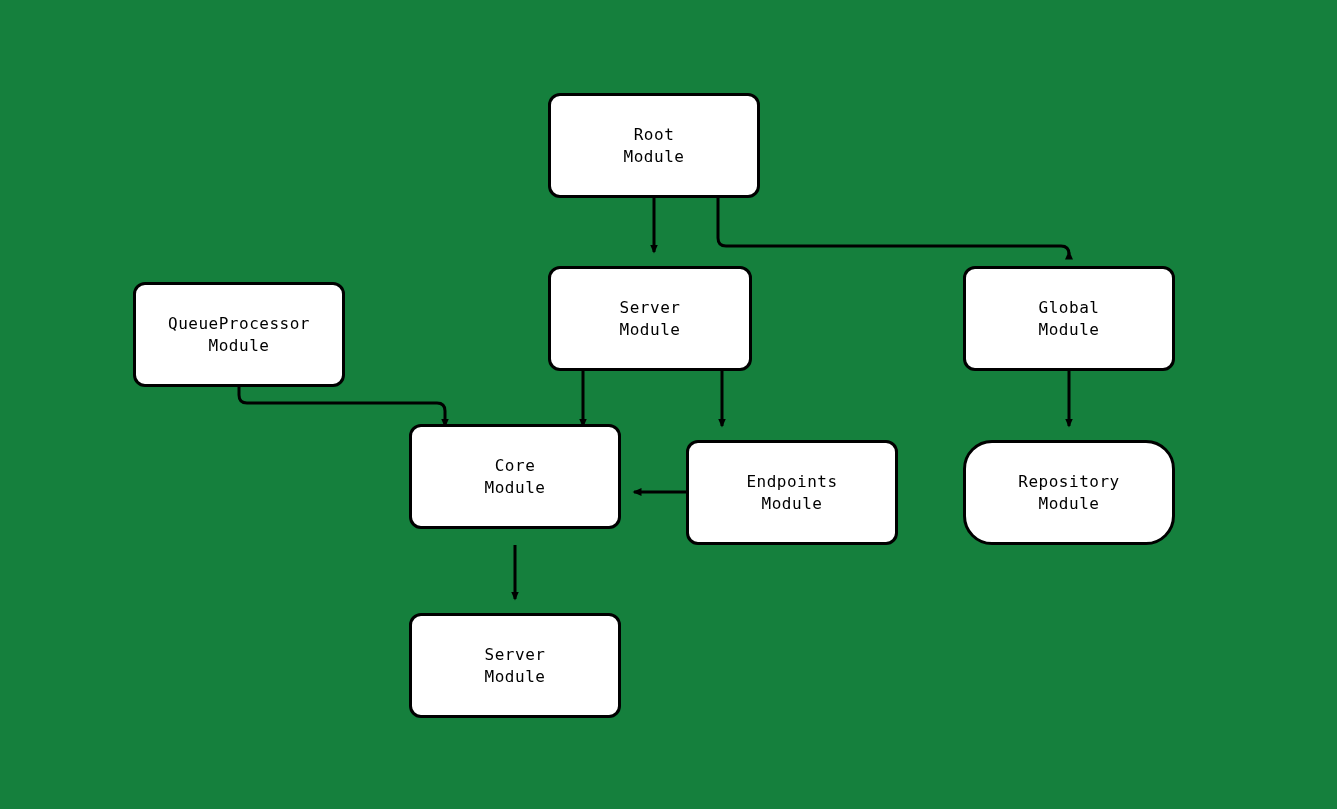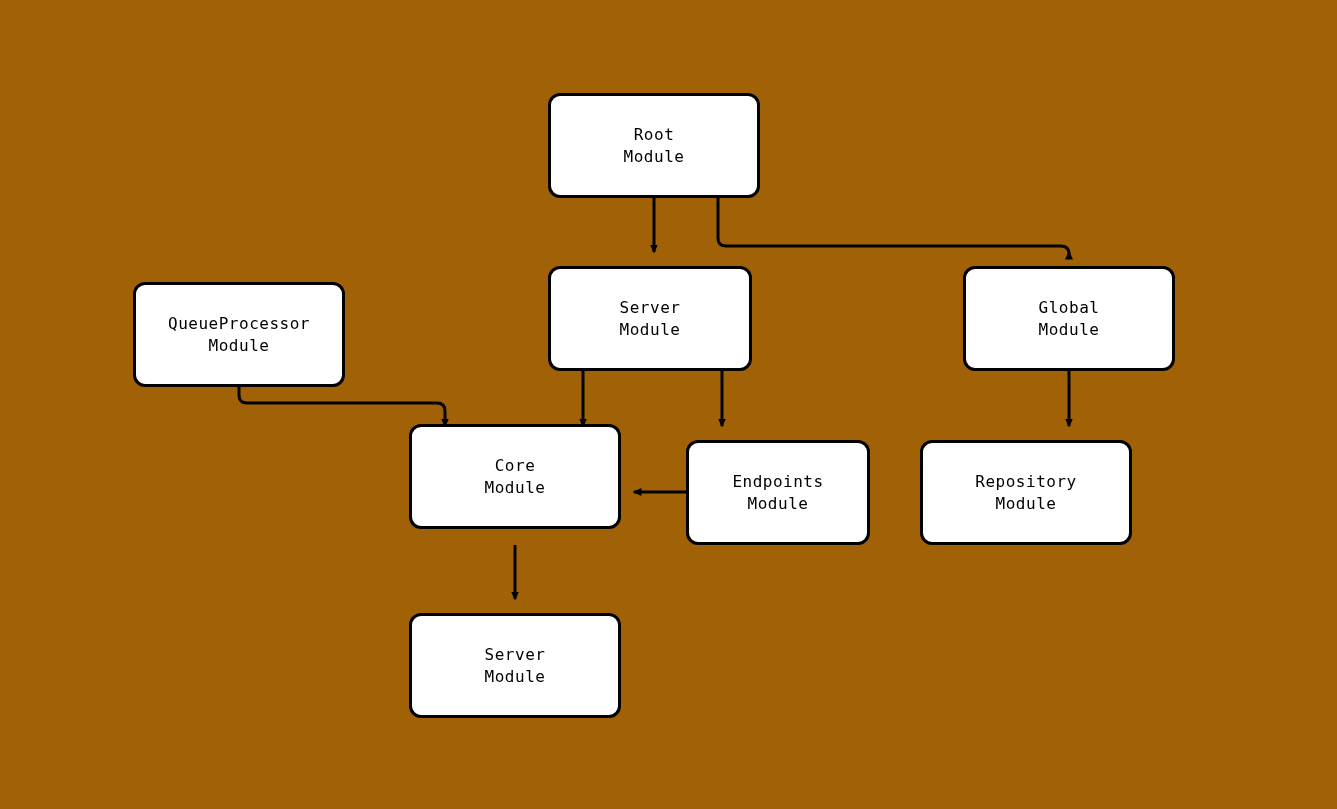--- a/index.html
+++ b/index.html
@@ -4,21 +4,21 @@
 <style>
   html, body {
     margin: 0;
     padding: 0;
     background: #ffffff;
   }
   #canvas {
     position: relative;
     width: 1337px;
     height: 809px;
-    background: #a16207;
+    background: #15803d;
     overflow: hidden;
     font-family: "DejaVu Sans Mono", monospace;
   }
   #edges {
     position: absolute;
     left: 0;
     top: 0;
     width: 1337px;
     height: 809px;
   }
@@ -107,26 +107,26 @@
   <div class="node" style="left:963px; top:266px; width:212px; height:105px;">
     <span class="line1">Global</span>
     <span class="line2">Module</span>
   </div>
 
   <div class="node" style="left:409px; top:424px; width:212px; height:105px;">
     <span class="line1">Core</span>
     <span class="line2">Module</span>
   </div>
 
-  <div class="node" style="left:686px; top:440px; width:184px; height:105px;">
+  <div class="node" style="left:686px; top:440px; width:212px; height:105px;">
     <span class="line1">Endpoints</span>
     <span class="line2">Module</span>
   </div>
 
-  <div class="node" style="left:920px; top:440px; width:212px; height:105px;">
+  <div class="node" style="left:963px; top:440px; width:212px; height:105px;border-radius:29px;">
     <span class="line1">Repository</span>
     <span class="line2">Module</span>
   </div>
 
   <div class="node" style="left:409px; top:613px; width:212px; height:105px;">
     <span class="line1">Server</span>
     <span class="line2">Module</span>
   </div>
 
 </div>

